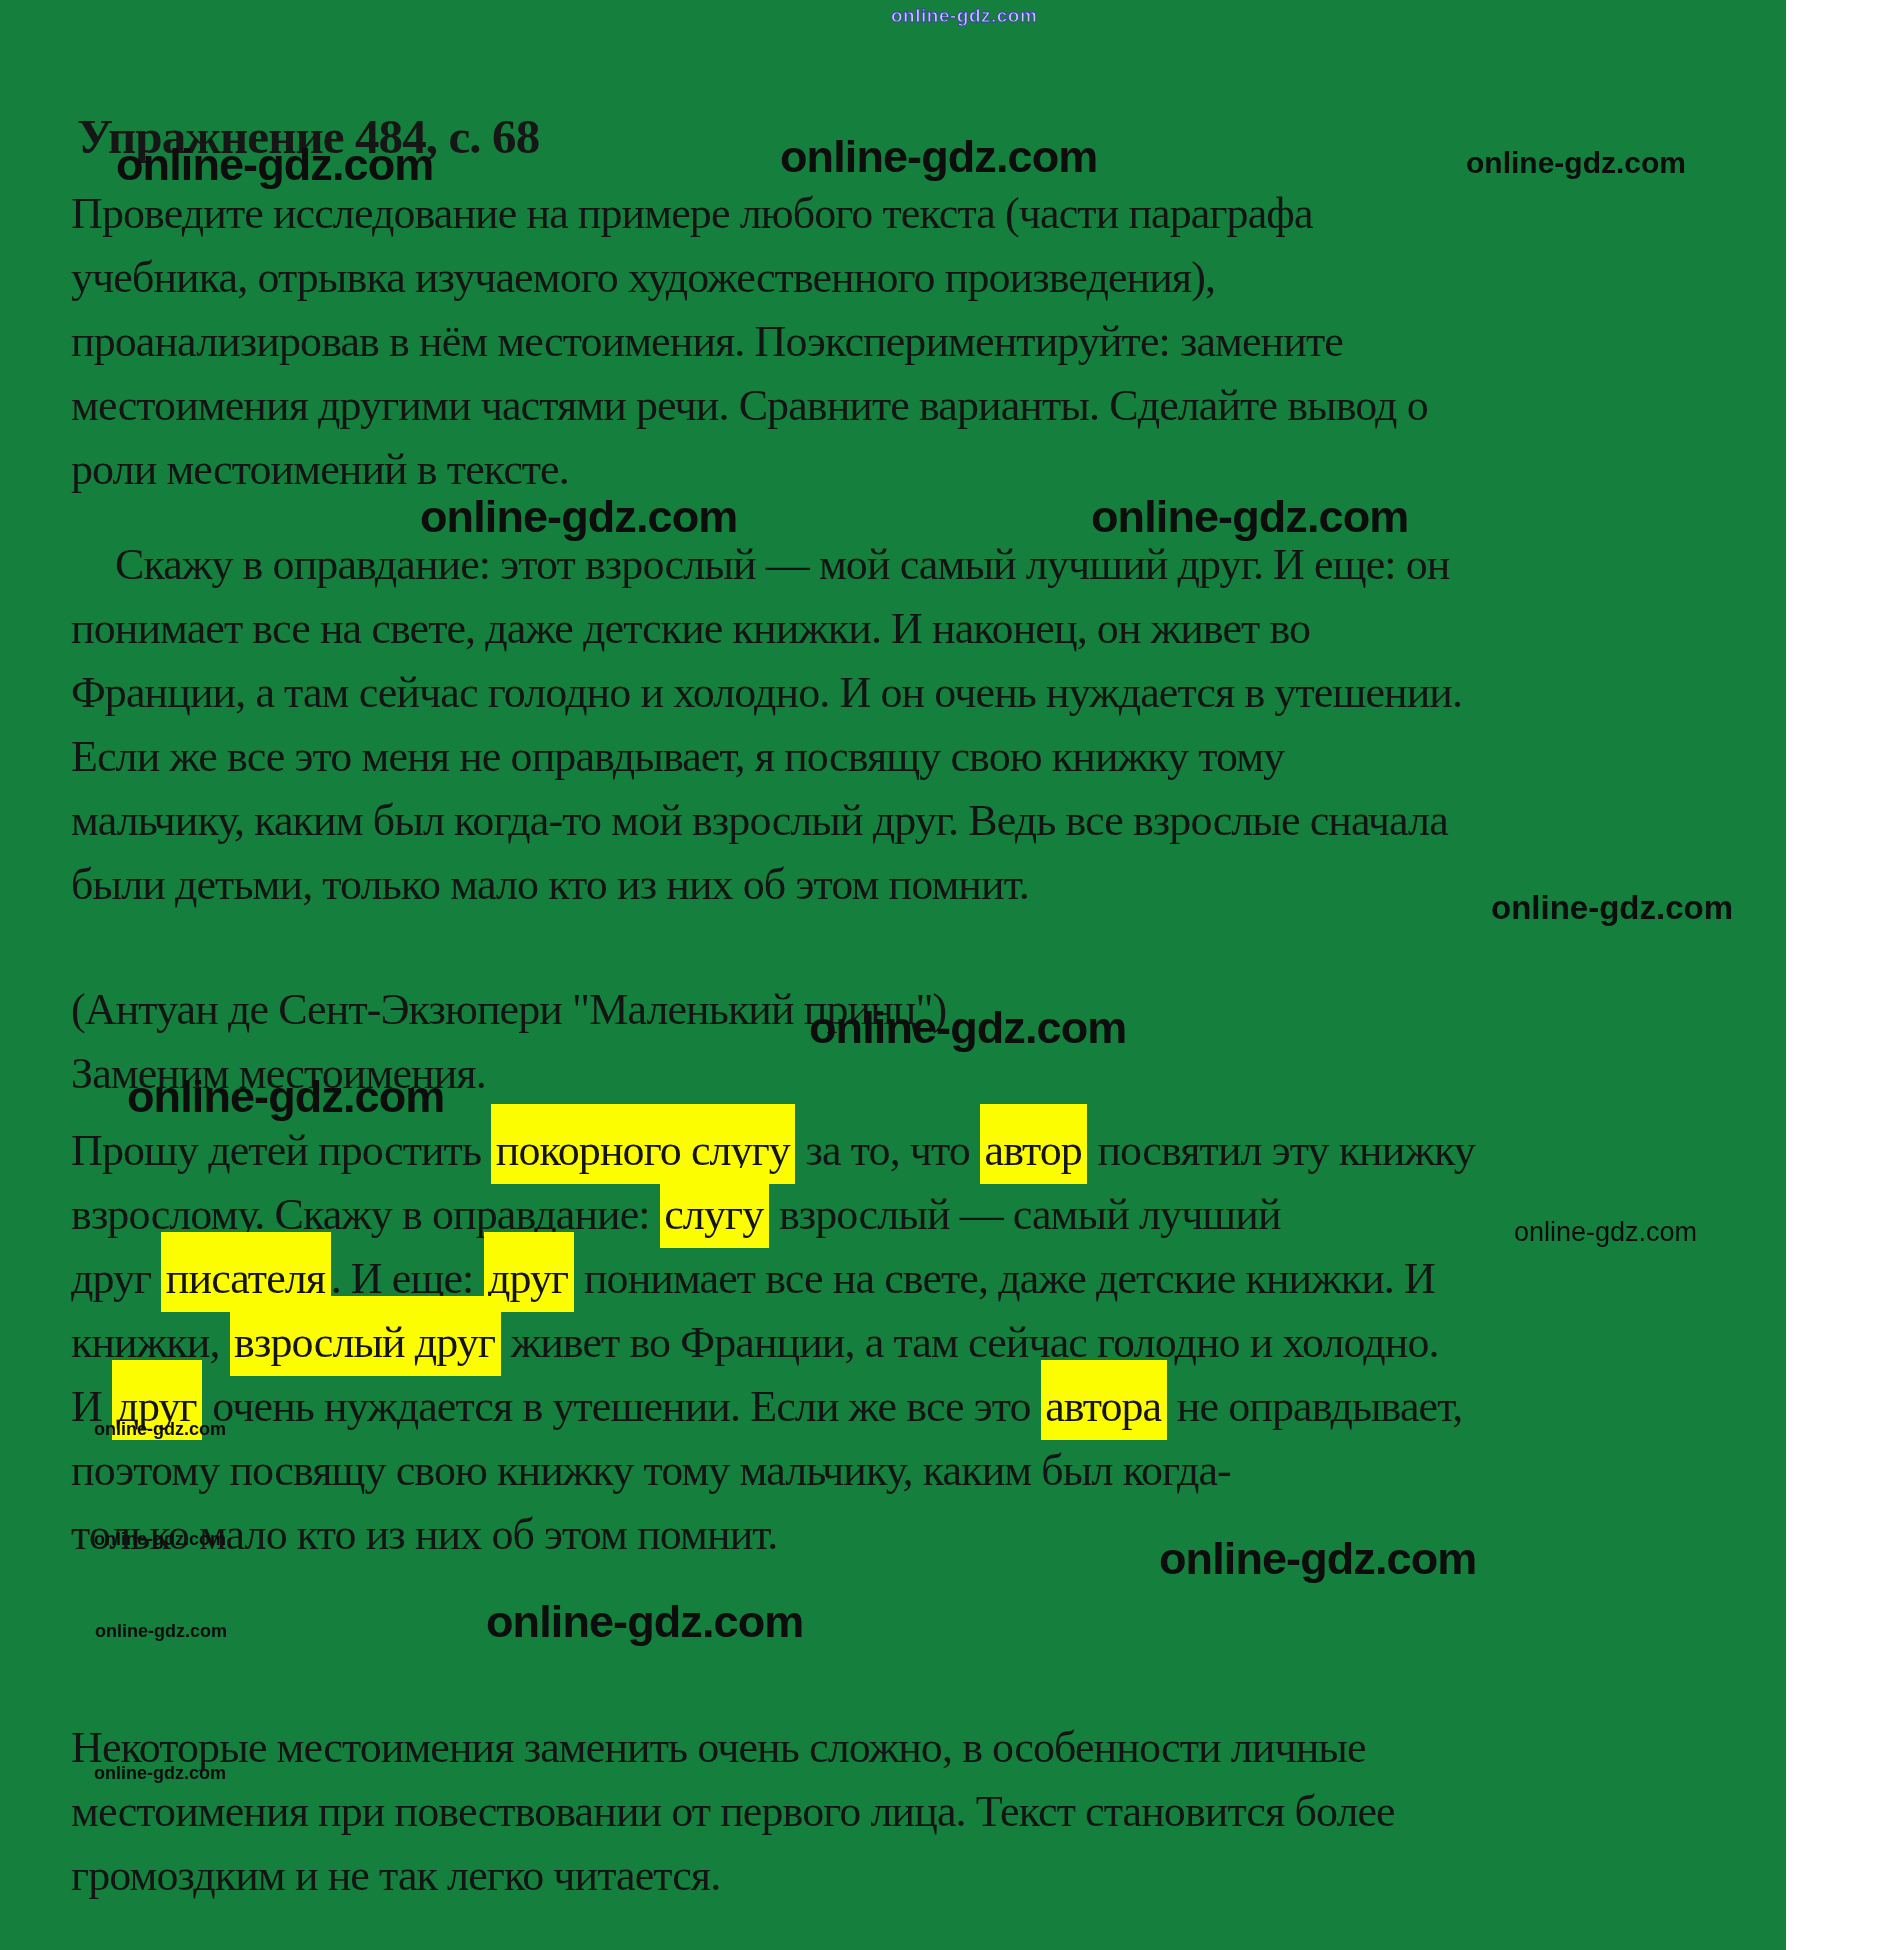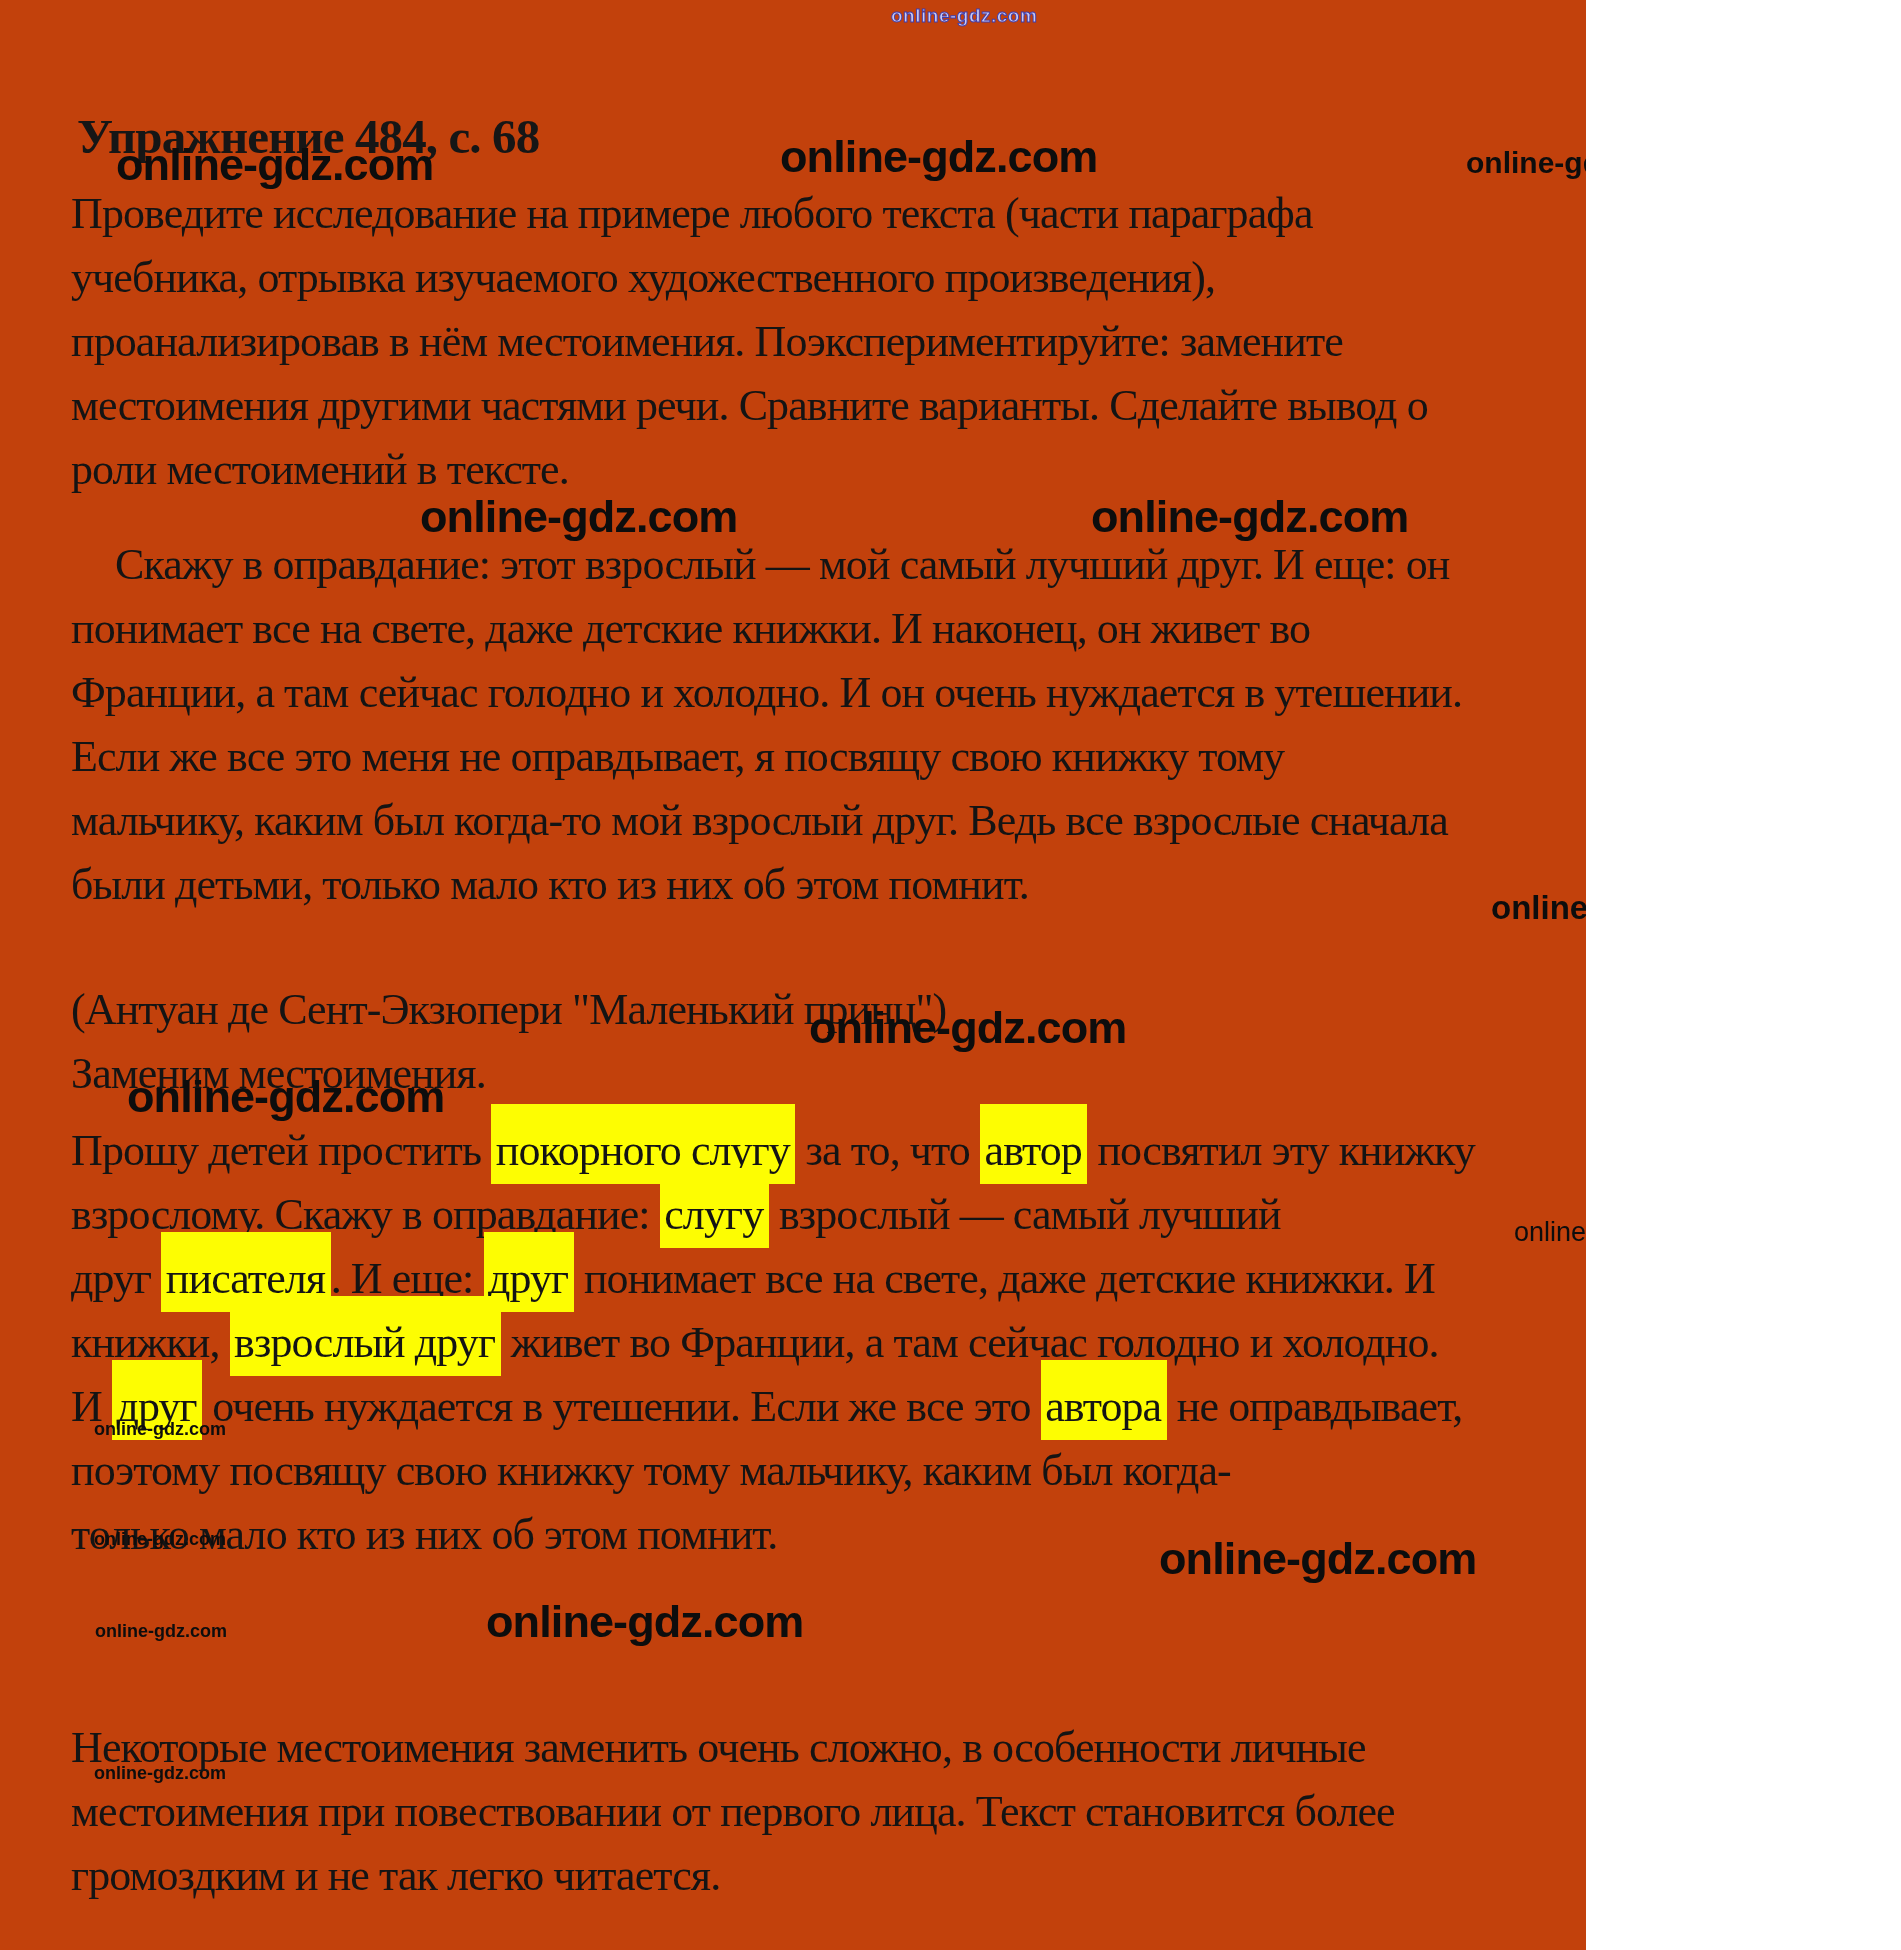--- a/index.html
+++ b/index.html
@@ -1,20 +1,20 @@
 <!DOCTYPE html>
 <html style="font-size:14.5px"><head>
 <meta charset="utf-8">
 <style>
   html, body { margin: 0; padding: 0; background: #ffffff; }
   #page {
     position: relative;
-    width: 1586px;
+    width: 1786px;
     height: 1950px;
-    background: #c2410c;
+    background: #15803d;
     overflow: hidden;
     color: #141414;
   }
   .textblock {
     position: absolute;
     font-family: "Liberation Serif", serif;
     font-size: 44px;
     line-height: 64px;
     letter-spacing: -0.9px;
     color: #141414;

